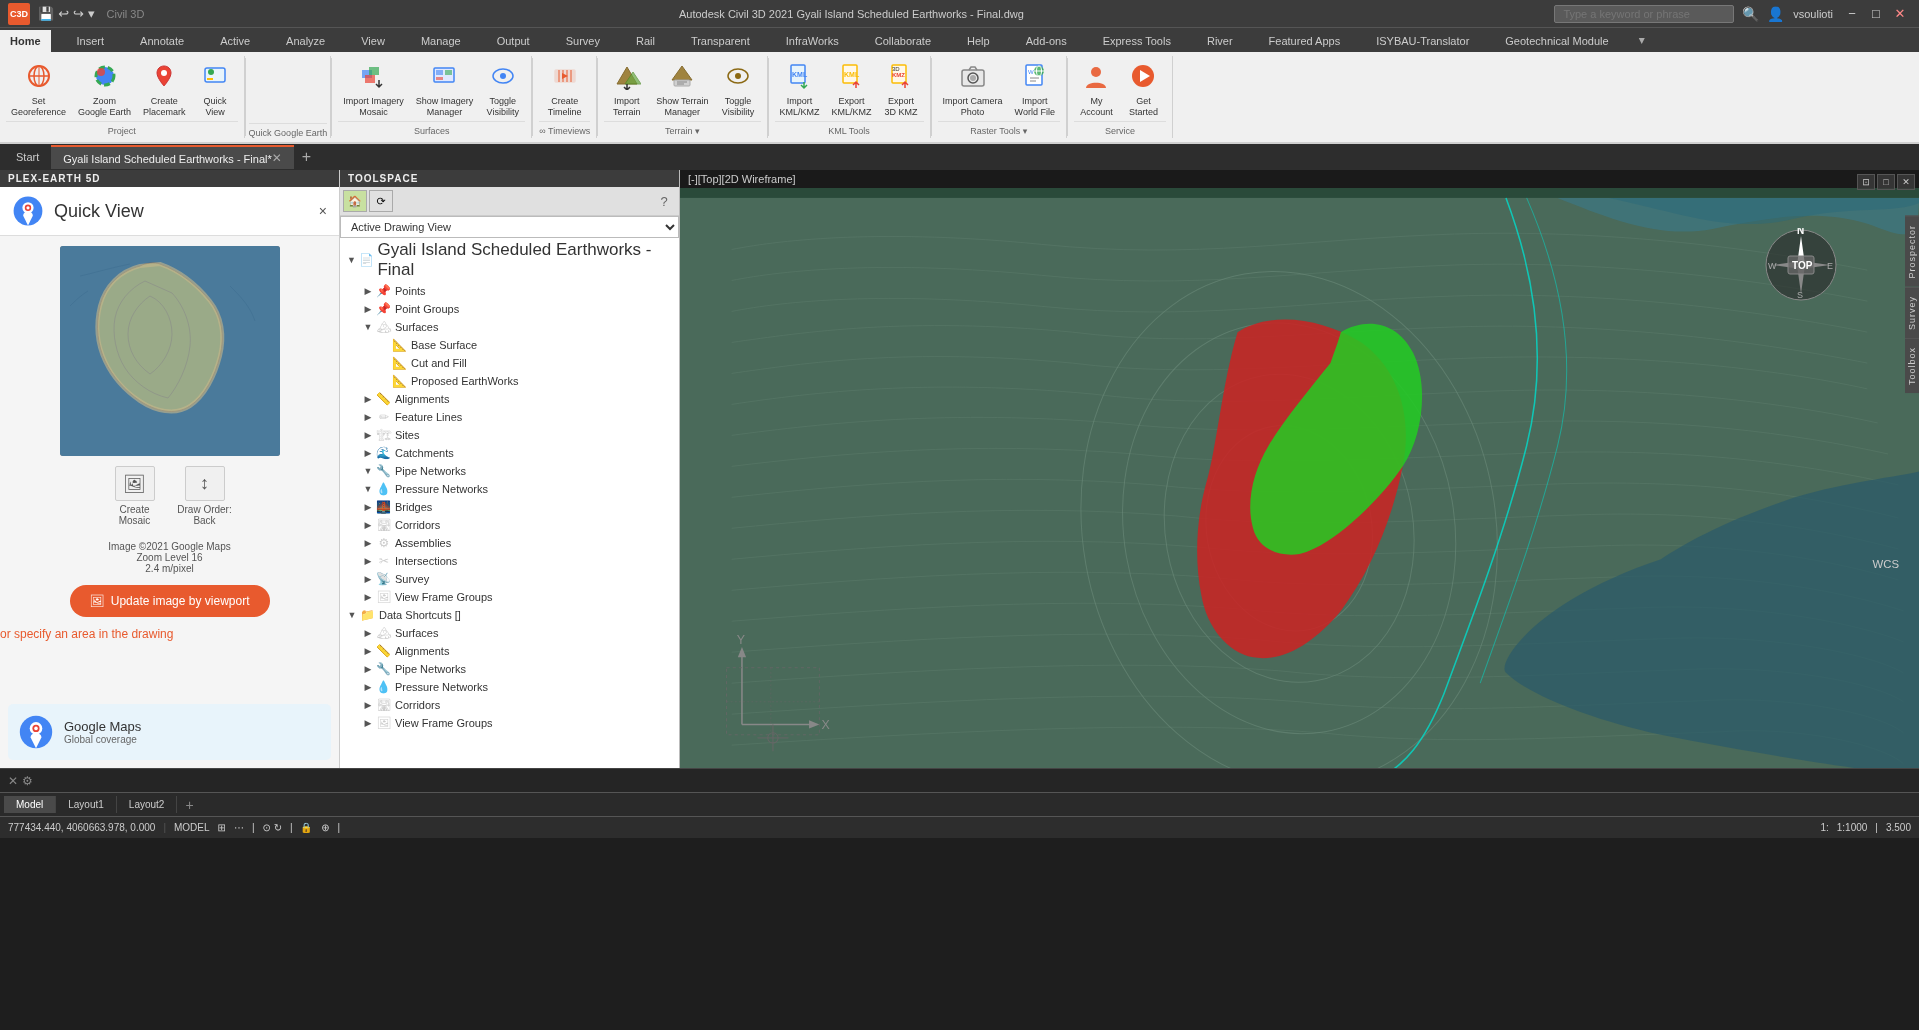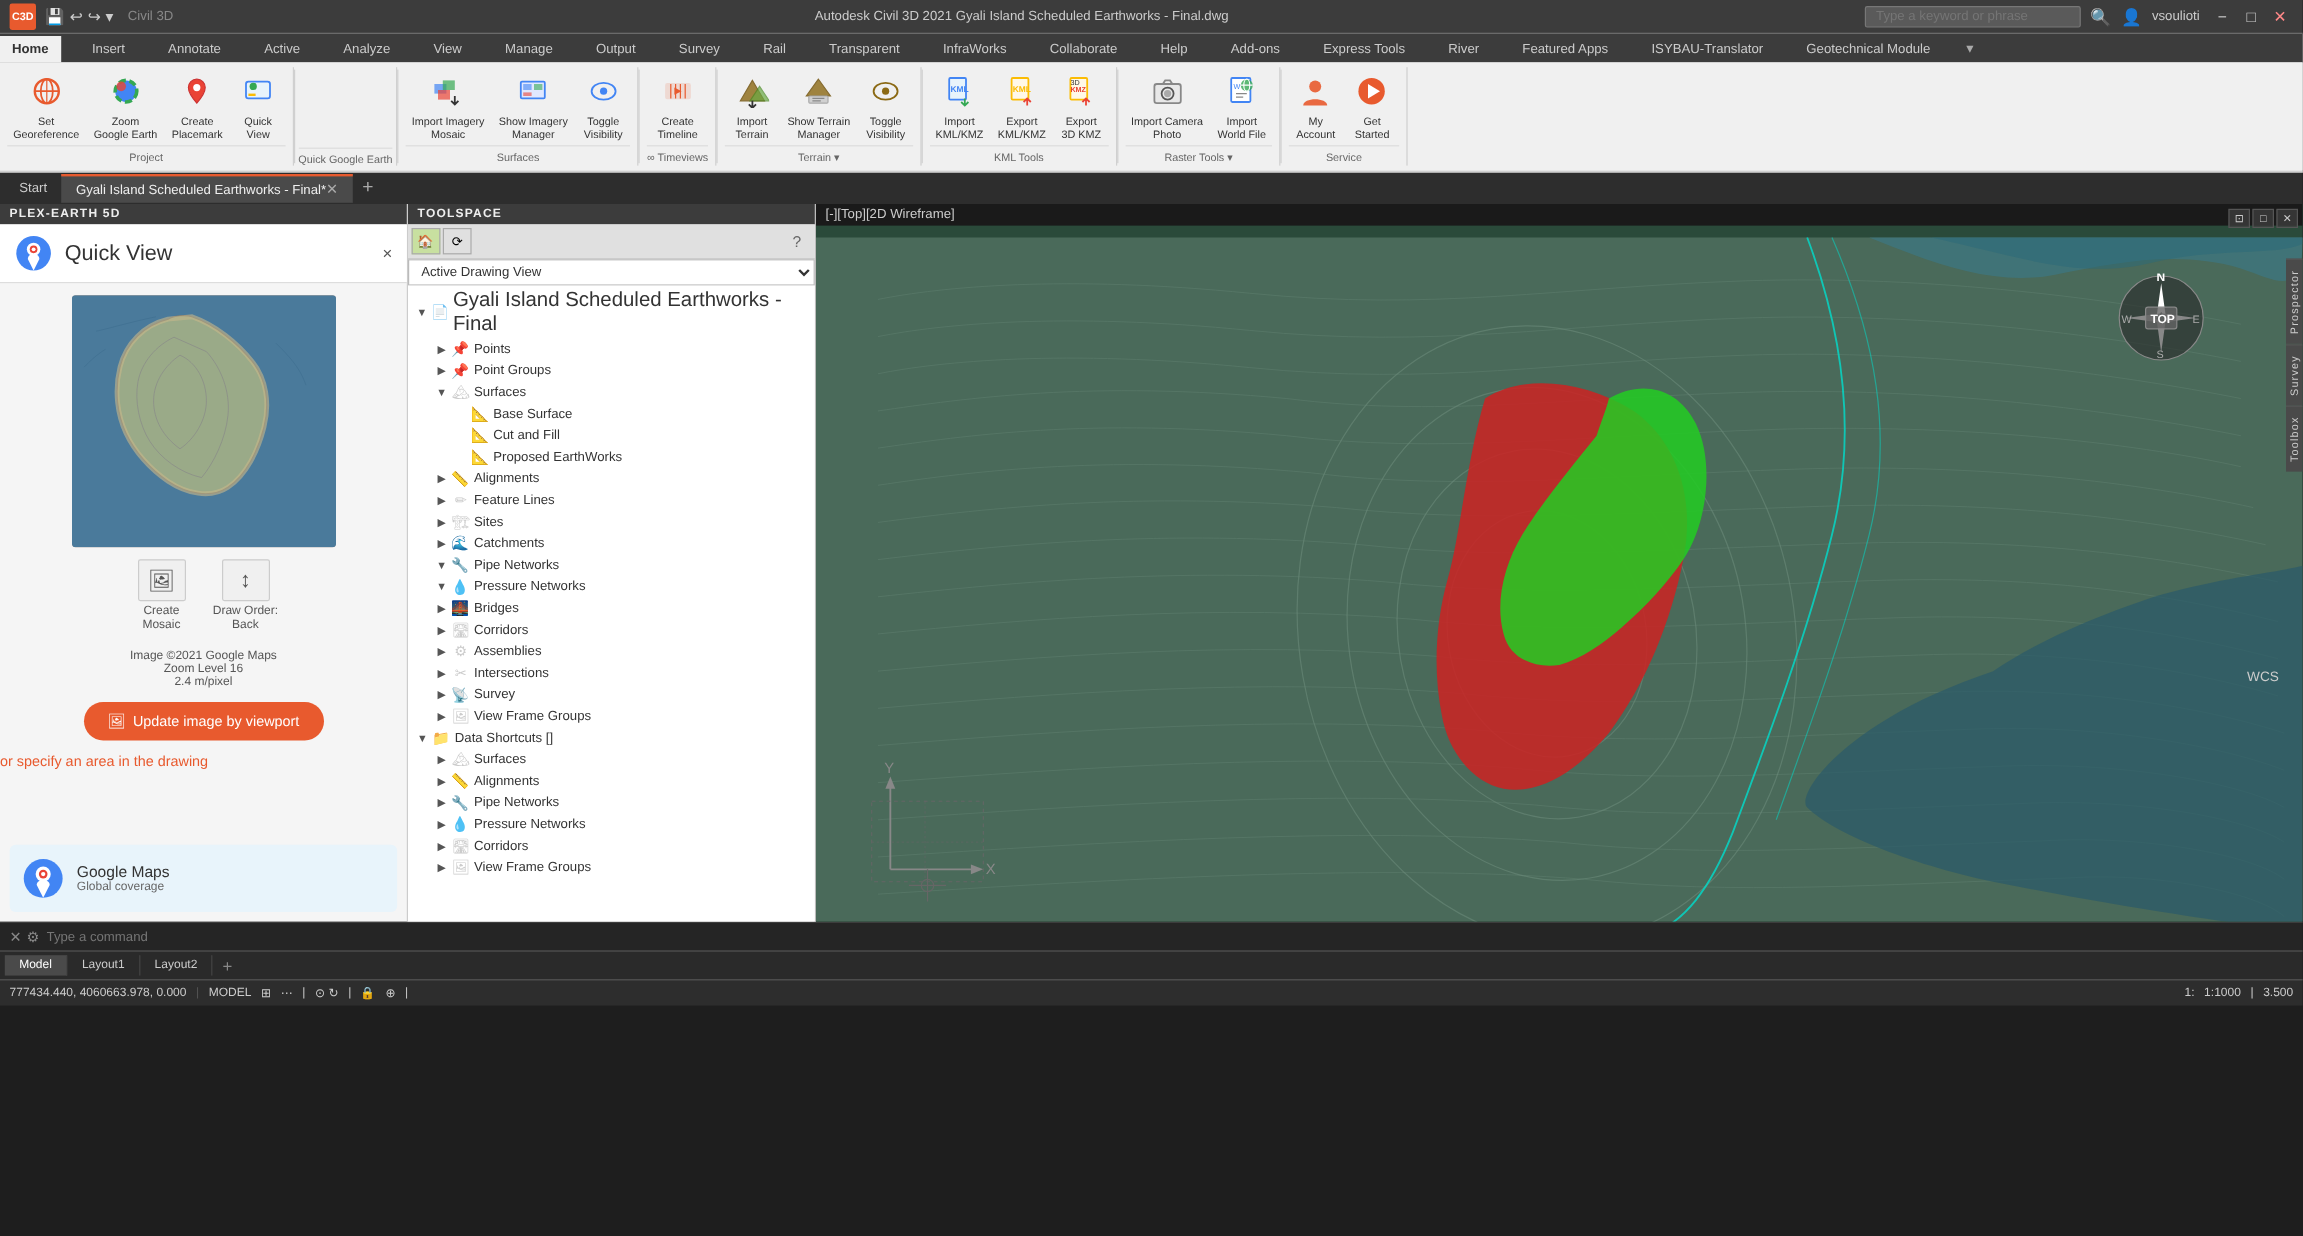--- a/index.html
+++ b/index.html
@@ -1097,21 +1097,20 @@
       </div>
     </div>
   </div>
 </div>
 
 <div id="command-line">
   <div class="cmd-icons">
     <span title="Command options">✕</span>
     <span title="Settings">⚙</span>
   </div>
-  <input type="text" placeholder="Type a command" style="">
 </div>
 
 <div id="layout-tabs">
   <div class="layout-tab active">Model</div>
   <div class="layout-tab">Layout1</div>
   <div class="layout-tab">Layout2</div>
   <div class="add-layout">+</div>
 </div>
 
 <div id="statusbar">

